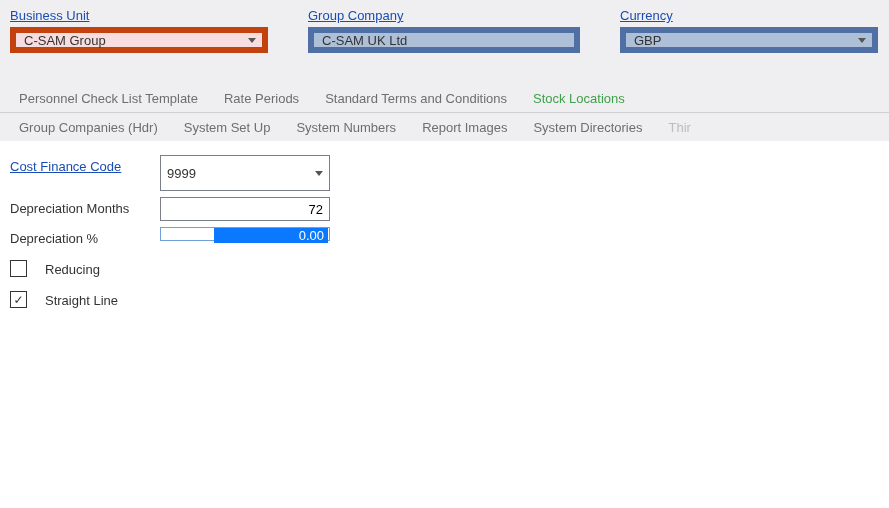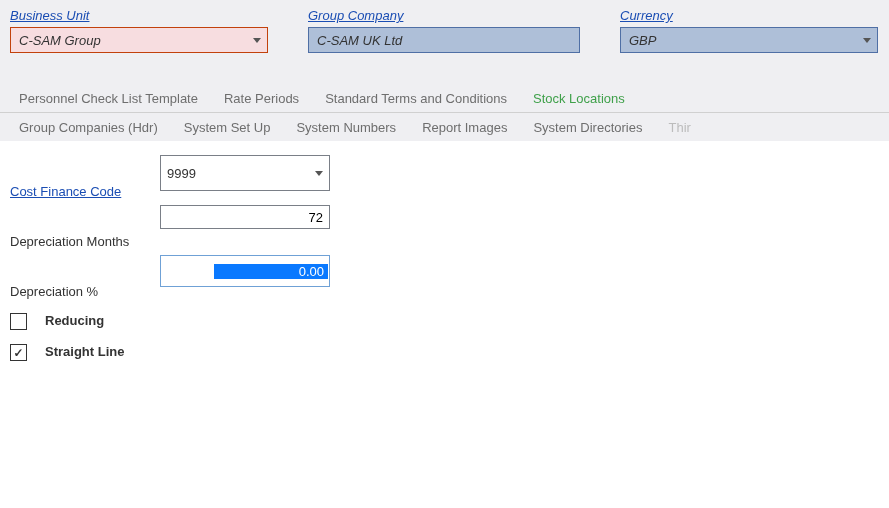--- a/index.html
+++ b/index.html
@@ -12,32 +12,31 @@
     color: #333;
     background: #fff;
     overflow: hidden;
   }
   .header-area {
     background: #efeff2;
     padding: 8px 10px 30px 10px;
     display: flex;
     gap: 40px;
     border-bottom: 1px solid #efeff2;
-    font-style: italic;
   }
   .hdr-col { display: flex; flex-direction: column; }
   .hdr-label {
     color: #1a4db3;
     text-decoration: underline;
     margin-bottom: 4px;
     font-size: 13px;
   }
   .combo {
     height: 26px;
-    border: 1px solid #c2410c;
+    border: 6px solid #c2410c;
     display: flex;
     align-items: center;
     justify-content: space-between;
     padding: 0 6px 0 8px;
     box-sizing: border-box;
   }
   .combo .arrow {
     width: 0; height: 0;
     border-left: 4px solid transparent;
     border-right: 4px solid transparent;
@@ -77,21 +76,20 @@
     padding: 14px 10px;
   }
   .form-row {
     display: flex;
     align-items: flex-start;
     margin-bottom: 6px;
   }
   .form-label {
     width: 150px;
     padding-top: 4px;
-    margin-top: 25px;
   }
   .link-label {
     color: #1a4db3;
     text-decoration: underline;
     cursor: pointer;
   }
   .combo-small {
     width: 170px;
     height: 36px;
     border: 1px solid #7a7f87;
@@ -113,25 +111,25 @@
     height: 24px;
     border: 1px solid #7a7f87;
     box-sizing: border-box;
     padding: 0 6px;
     text-align: right;
     font-family: inherit;
     font-size: 13px;
   }
   .pct-field {
     width: 170px;
-    height: 32px;
+    height: 14px;
     border: 1px solid #6fa1d6;
     box-sizing: border-box;
     display: flex;
-    align-items: center;
+    align-items: flex-start;
     background: #fff;
   }
   .pct-left { width: 36px; }
   .pct-sel {
     flex: 0 0 auto;
     margin-left: auto;
     width: 110px;
     background: #0a79ff;
     color: #fff;
     display: flex;
@@ -139,23 +137,22 @@
     justify-content: flex-end;
     padding-right: 4px;
   }
   .caret-line {
     width: 1px;
     background: #000;
   }
 
   .check-row {
     display: flex;
-    align-items: flex-start;
+    align-items: flex-end;
     margin: 14px 0 8px 0;
-    font-weight: bold;
   }
   .check-row .cb {
     width: 15px;
     height: 15px;
     border: 1px solid #333;
     margin-right: 18px;
     display: flex;
     align-items: center;
     justify-content: center;
     font-size: 12px;

